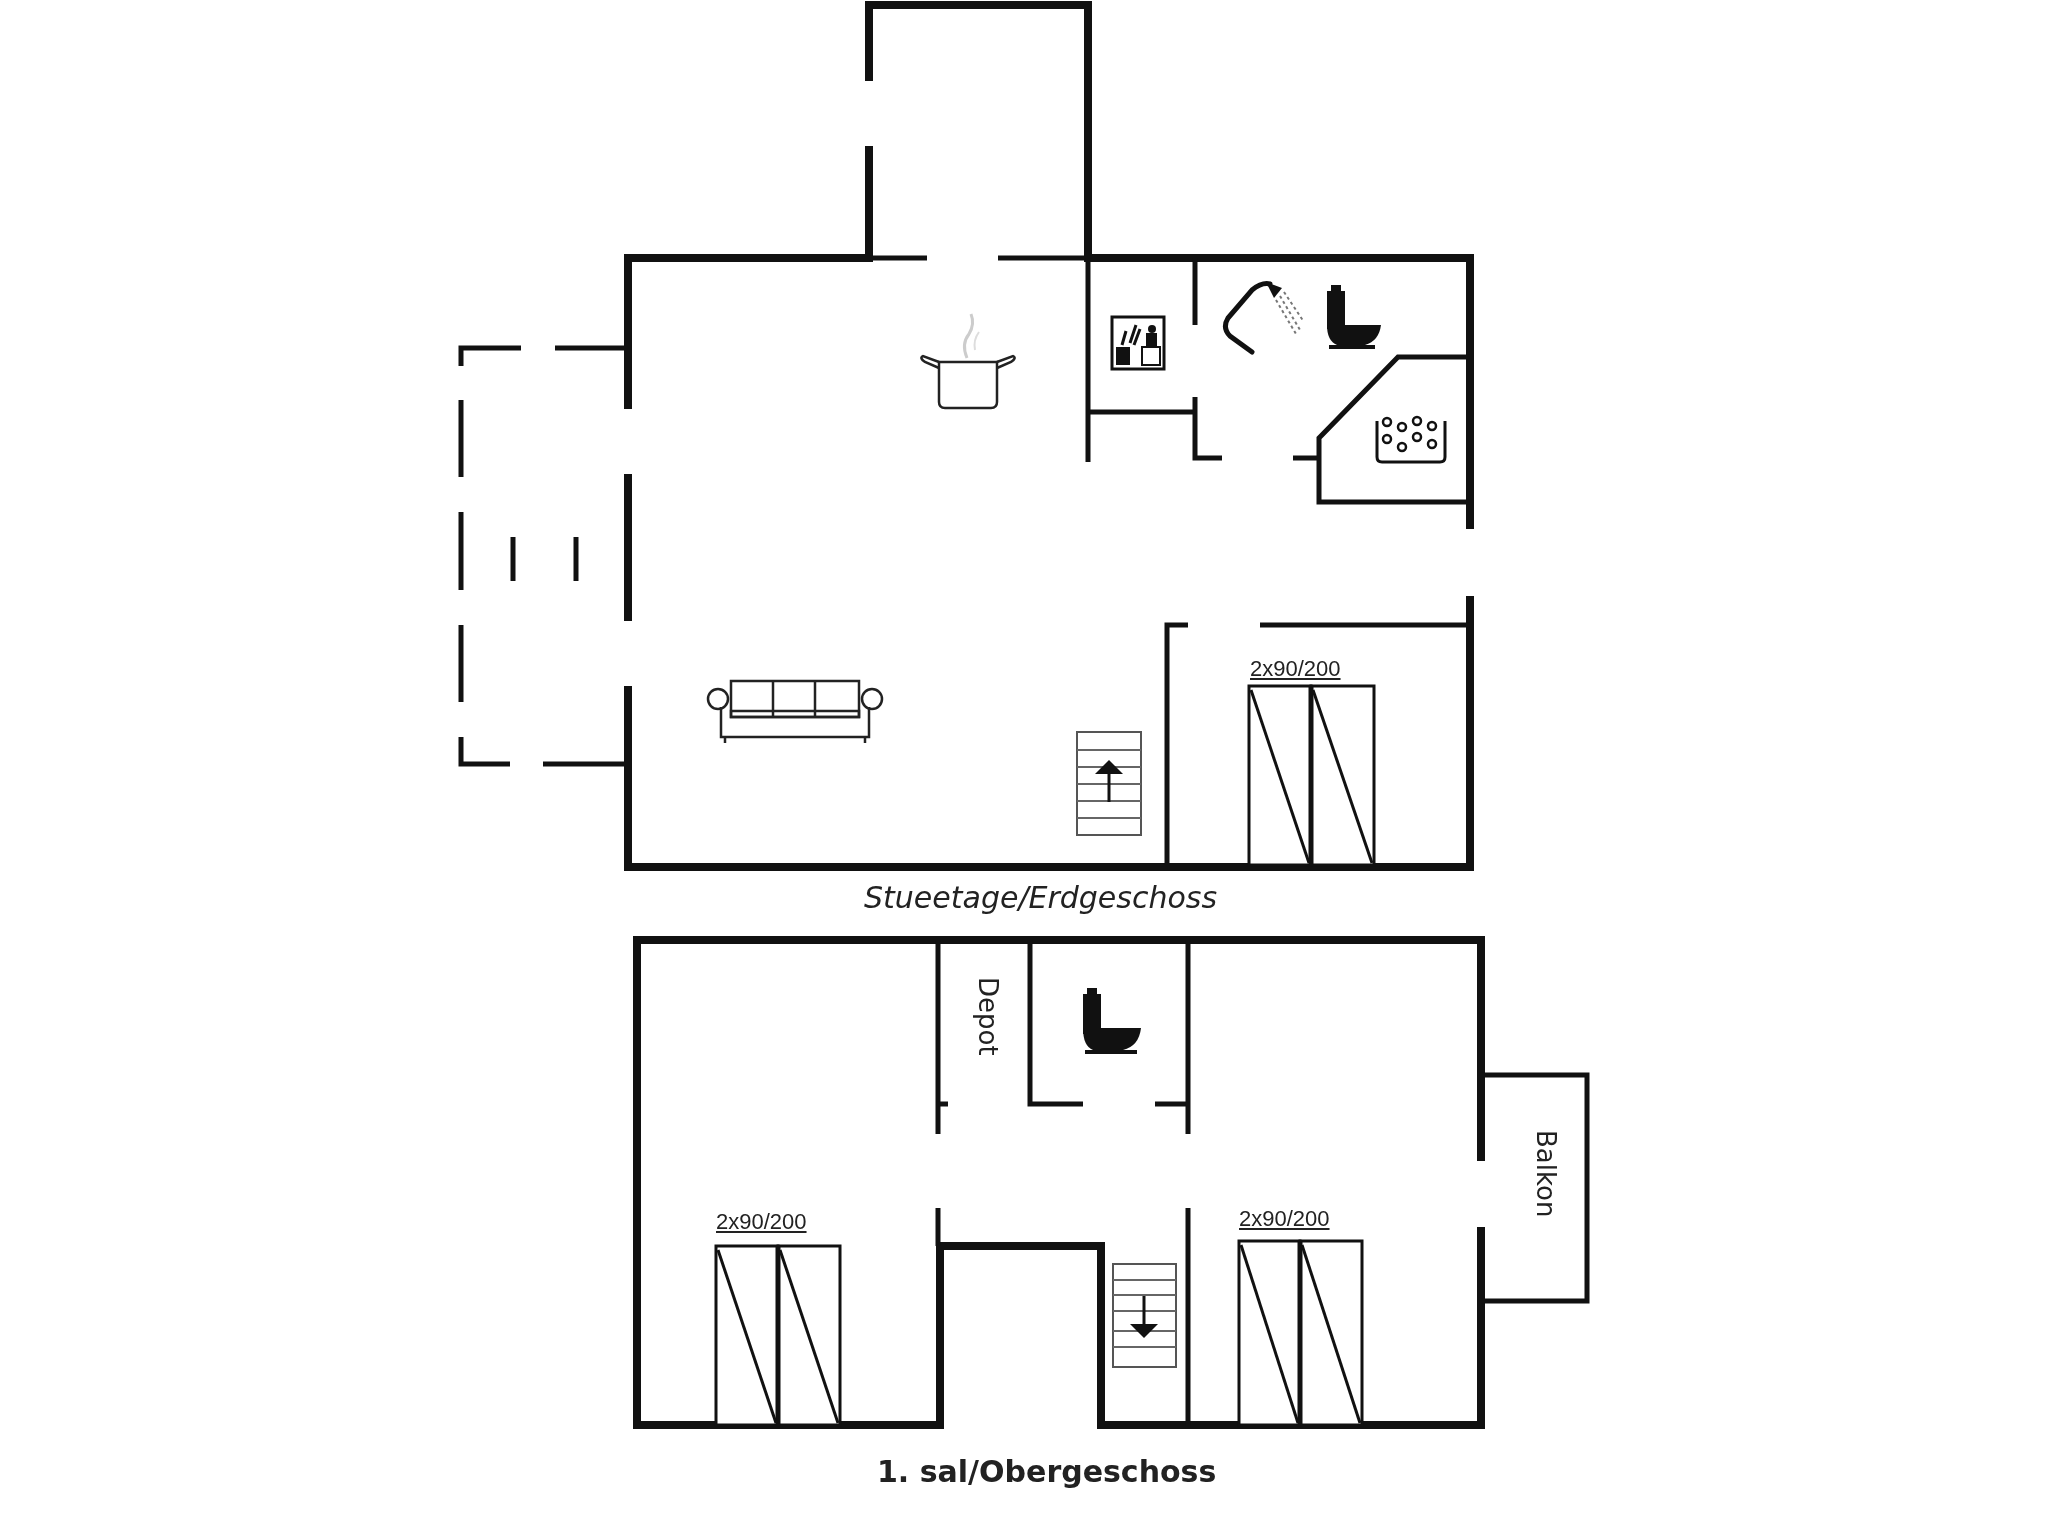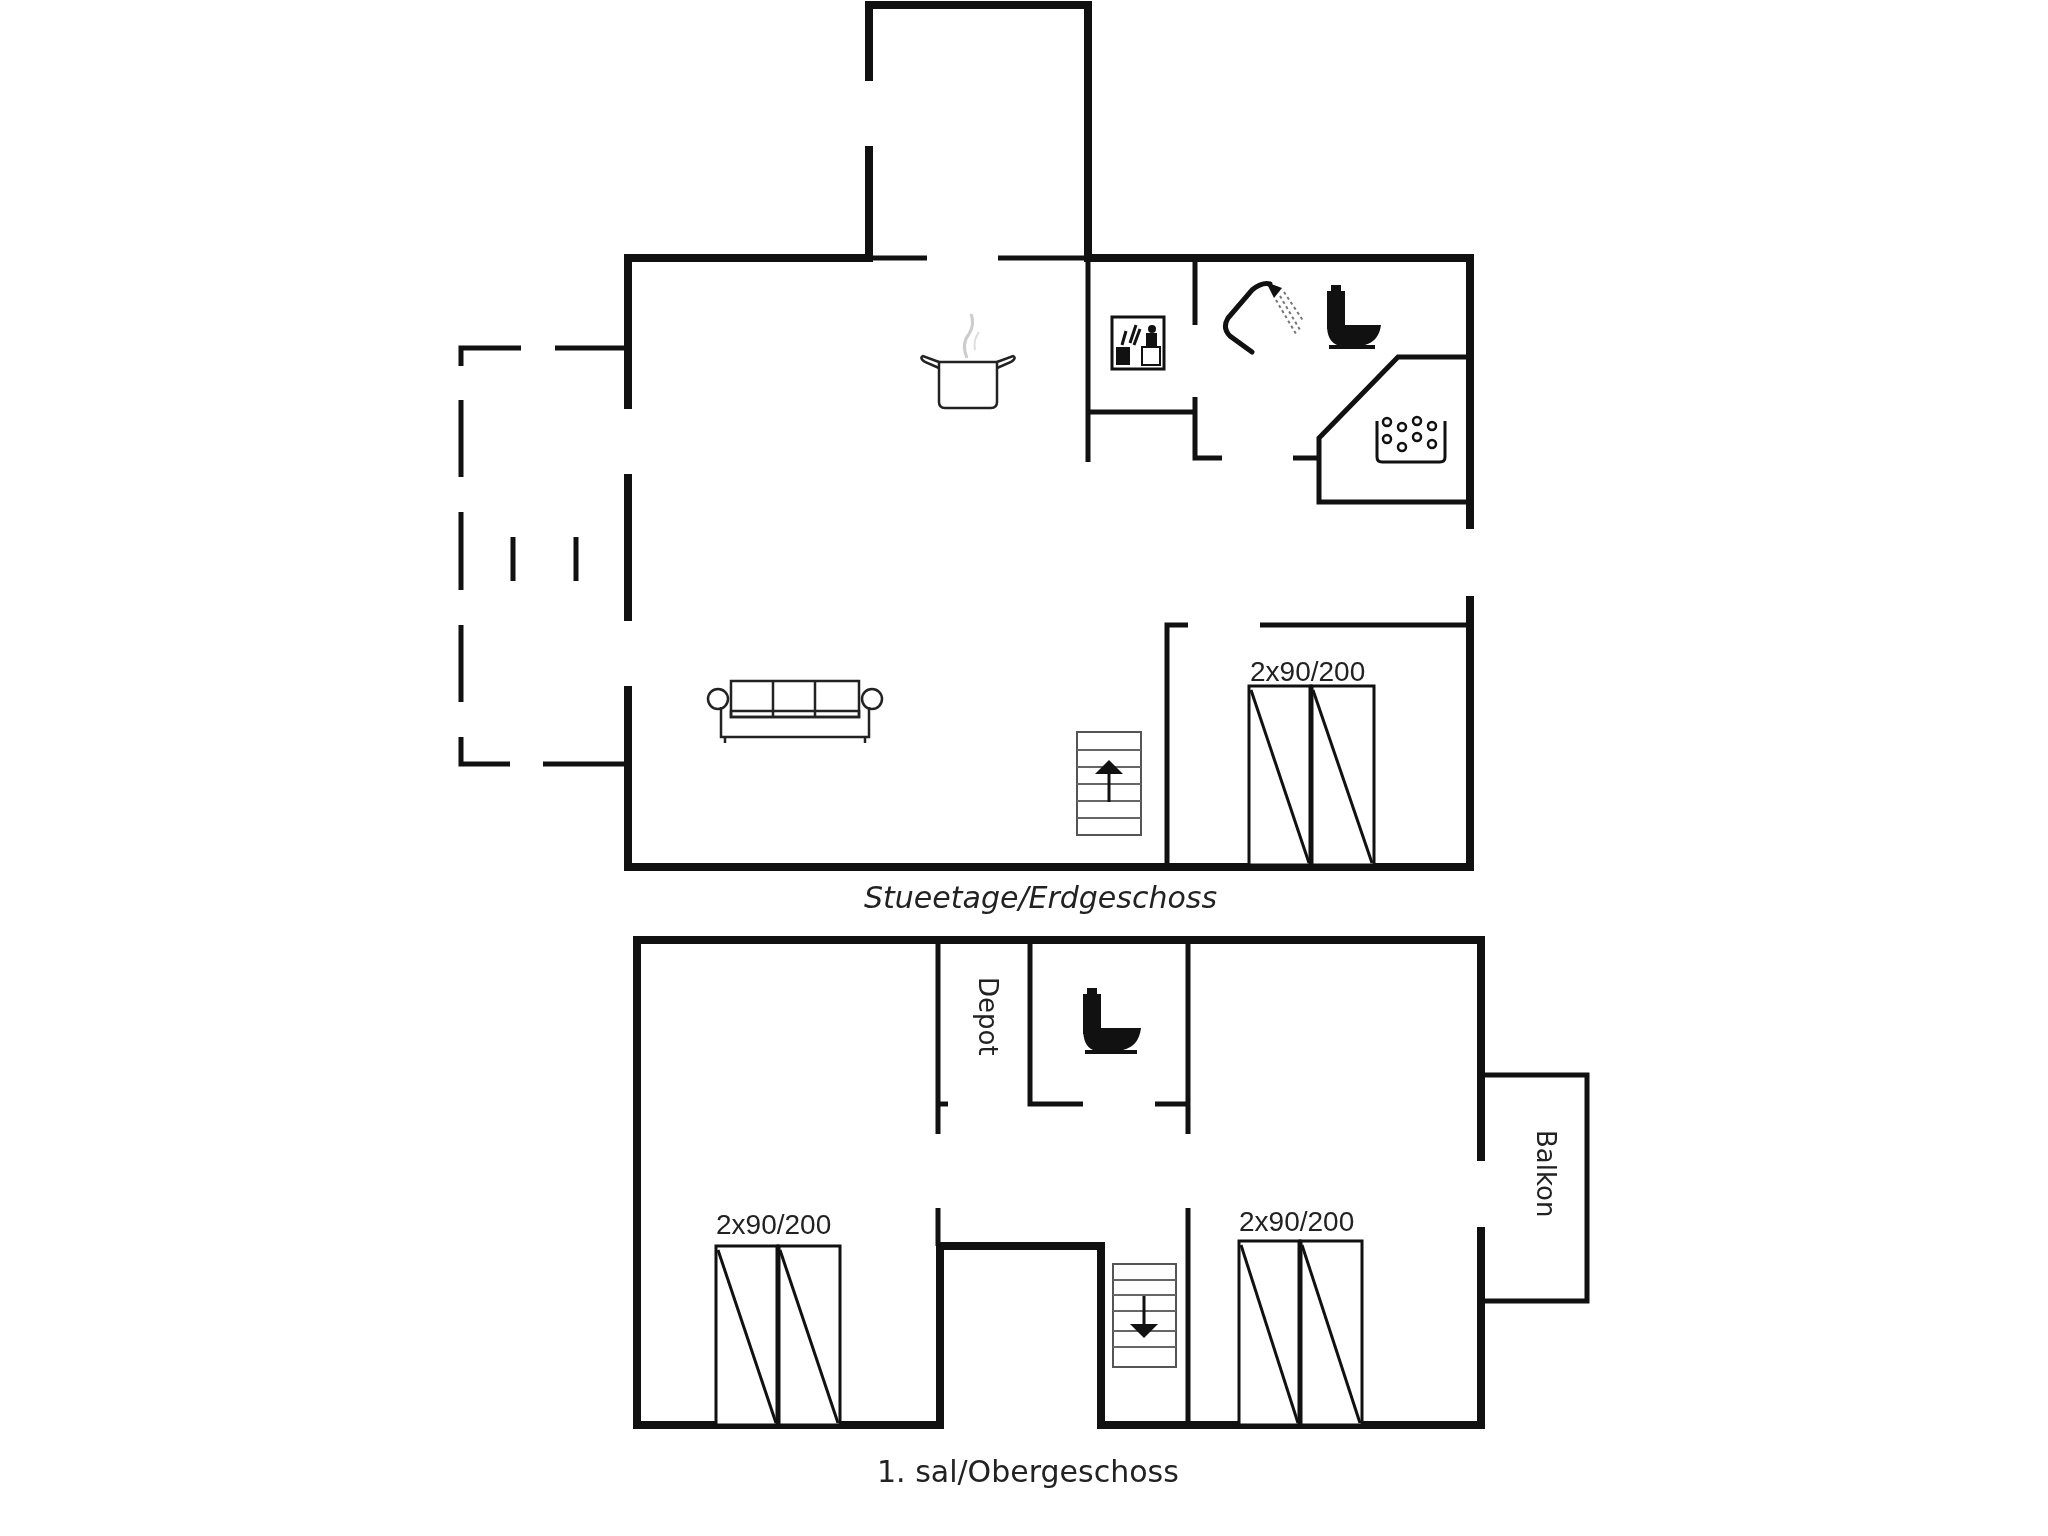--- a/index.html
+++ b/index.html
@@ -5,21 +5,21 @@
   html, body { margin: 0; padding: 0; background: #ffffff; }
   body { width: 2048px; height: 1536px; position: relative; overflow: hidden; font-family: "Liberation Sans", sans-serif; }
   svg.plan { position: absolute; left: 0; top: 0; width: 2048px; height: 1536px; }
   .wall { stroke: #111; stroke-width: 8; fill: none; stroke-linecap: square; }
   .thin { stroke: #111; stroke-width: 5; fill: none; stroke-linecap: butt; }
   .dash { stroke: #111; stroke-width: 5; fill: none; }
   .furn { stroke: #222; stroke-width: 2.5; fill: none; }
   .bed { stroke: #111; stroke-width: 3; fill: #fff; }
   .label { position: absolute; color: #222; white-space: nowrap; font-family: "DejaVu Sans", sans-serif; }
   .floor-label { font-size: 30px; }
-  .bed-label { font-size: 28px; font-family: "Liberation Sans", sans-serif; }
+  .bed-label { font-size: 22px; font-family: "Liberation Sans", sans-serif; text-decoration: underline; }
   .room-label { font-size: 26px; transform-origin: 0 0; }
 </style>
 </head>
 <body>
 
 <svg class="plan" viewBox="0 0 2048 1536" xmlns="http://www.w3.org/2000/svg">
 
   <g>
 
     <g>
@@ -194,17 +194,17 @@
       <line x1="1241" y1="1245" x2="1298" y2="1423" stroke="#111" stroke-width="3"></line>
       <line x1="1302" y1="1245" x2="1360" y2="1423" stroke="#111" stroke-width="3"></line>
       <line x1="1300" y1="1241" x2="1300" y2="1425" stroke="#111" stroke-width="5"></line>
     </g>
   </g>
 </svg>
 
 <div class="label floor-label" style="left:864px; top:880px;font-style:italic;">Stueetage/Erdgeschoss</div>
 <div class="label bed-label" style="left:1250px; top:656px;">2x90/200</div>
 
-<div class="label floor-label" style="left:877px; top:1454px;">1. sal/Obergeschoss</div>
+<div class="label floor-label" style="left:877px; top:1454px;font-weight:bold;">1. sal/Obergeschoss</div>
 <div class="label bed-label" style="left:716px; top:1209px;">2x90/200</div>
 <div class="label bed-label" style="left:1239px; top:1206px;">2x90/200</div>
 <div class="label room-label" style="left:1003px; top:977px; transform: rotate(90deg);">Depot</div>
 <div class="label room-label" style="left:1561px; top:1130px; transform: rotate(90deg);">Balkon</div>
 
 </body></html>

